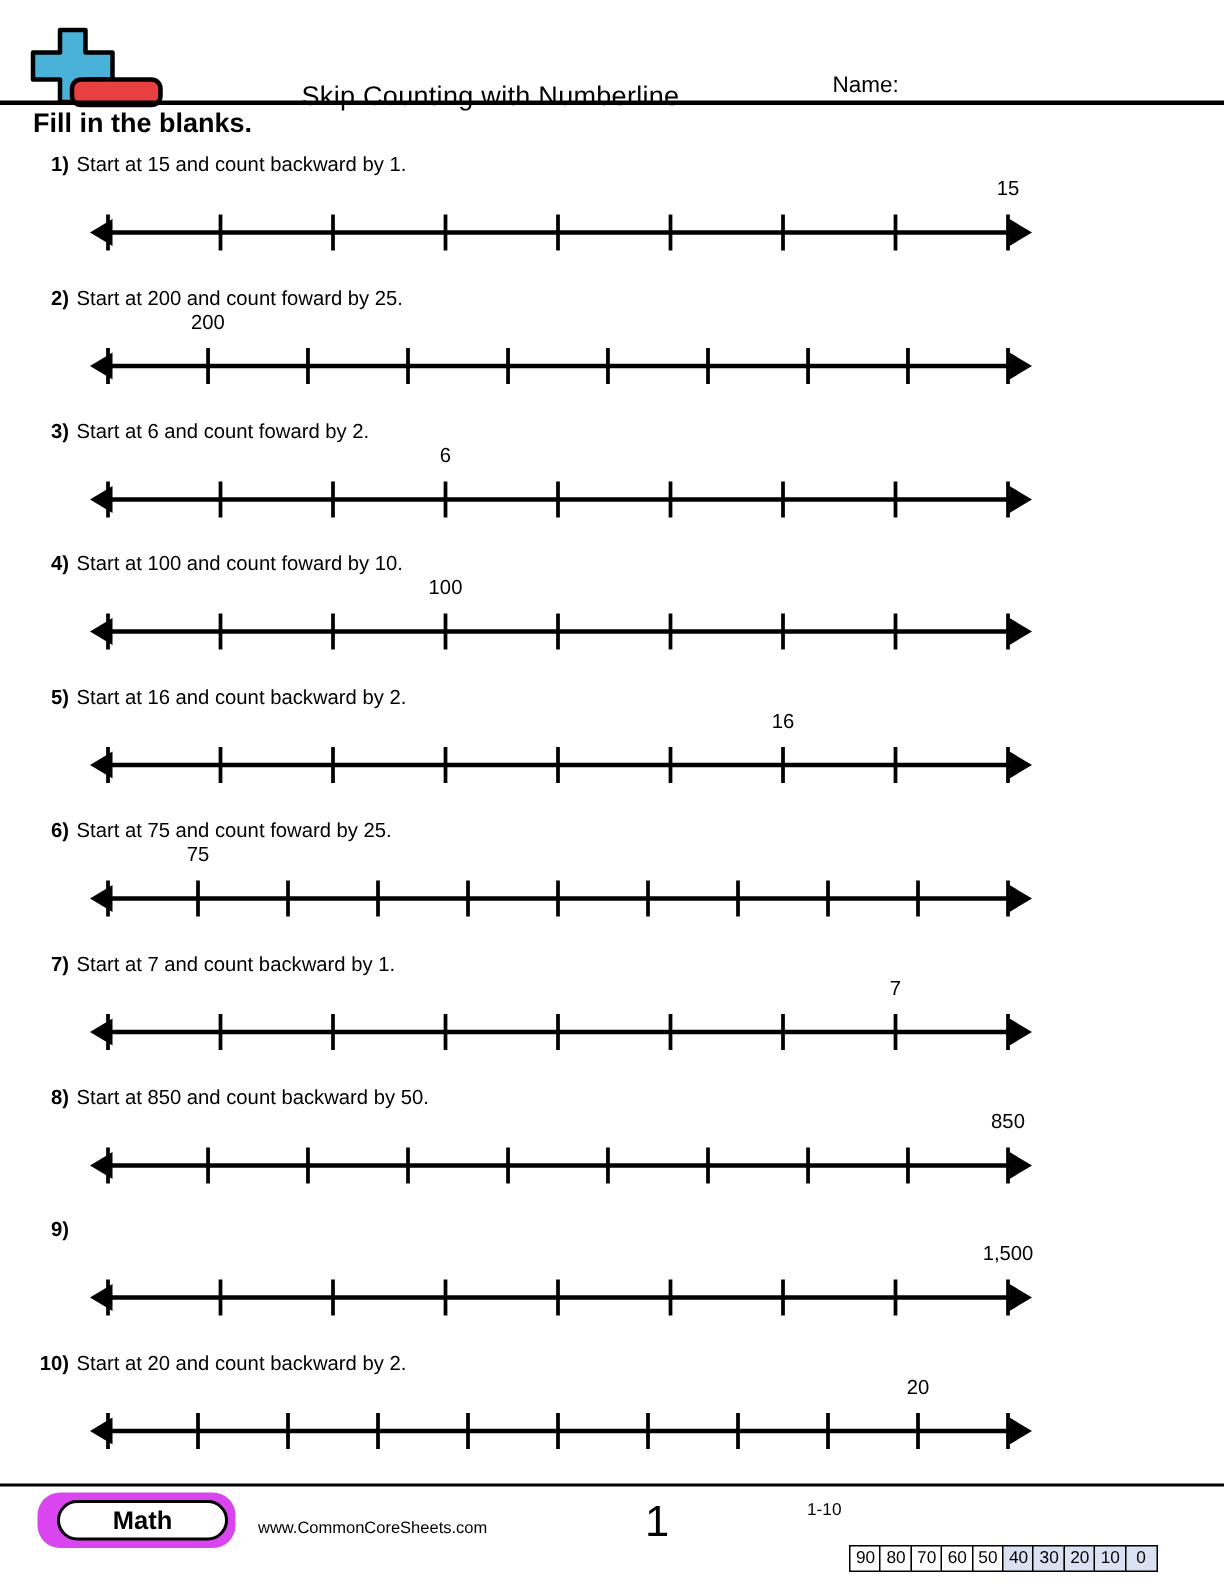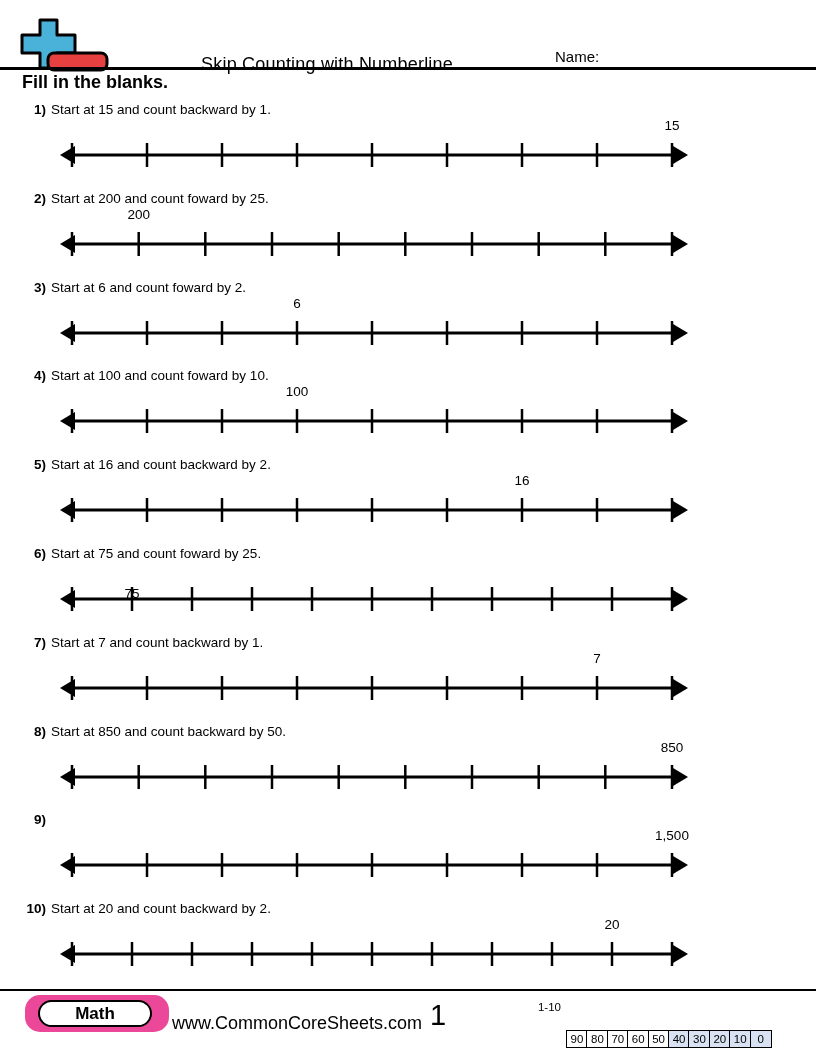--- a/index.html
+++ b/index.html
@@ -18,25 +18,25 @@
   
   .problem { position:absolute; left:0; width:816px; height:80px; }
   .q-row { position:absolute; top:0; left:0; display:flex; align-items:baseline; }
   .qnum { width:46px; text-align:right; font-weight:bold; font-size:13.5px; flex:none; }
   .qtext { margin-left:5px; font-size:13.5px; }
   .nl-label { position:absolute; top:16px; font-size:13.5px; transform:translateX(-50%); white-space:nowrap; }
   svg.numberline { position:absolute; top:36px; left:56px; }
 
   
   .footer-rule { position:absolute; top:989px; left:0; right:0; height:2px; background:#000; }
-  .badge { position:absolute; left:25px; top:995px; width:144px; height:37px; background:#ec4899; border-radius:15px;text-decoration:underline; }
+  .badge { position:absolute; left:25px; top:995px; width:132px; height:37px; background:#d946ef; border-radius:15px;text-decoration:underline; }
   .badge-pill { position:absolute; left:13px; top:5px; width:110px; height:23px; background:#fff;
     border:2px solid #000; border-radius:14px; display:flex; align-items:center; justify-content:center;
     font-weight:bold; font-size:17px; }
-  .website { position:absolute; left:172px; top:1013px; font-size:18px; }
+  .website { position:absolute; left:172px; top:1013px; font-size:11px; }
   .page-number { position:absolute; left:408px; top:999px; width:60px; text-align:center; font-size:29px; }
   .score-label { position:absolute; left:506px; top:1001px; width:55px; text-align:right; font-size:11.5px; }
   .score-table { position:absolute; left:566px; top:1030px; display:flex; }
   .score-cell { width:20px; height:16px; border:1.6px solid #000; margin-left:-1.6px;
     display:flex; align-items:center; justify-content:center; font-size:11.5px; background:#fff; }
   .score-cell:first-child { margin-left:0; }
   .score-cell.hl { background:var(--hl, #d9e2f3); }
 </style>
 </head>
 <body>
@@ -157,21 +157,21 @@
           <line x1="466.0" y1="5" x2="466.0" y2="29" stroke="#000" stroke-width="2.5"></line>
           <line x1="541.0" y1="5" x2="541.0" y2="29" stroke="#000" stroke-width="2.5"></line>
           <line x1="616.0" y1="5" x2="616.0" y2="29" stroke="#000" stroke-width="2.5"></line>
         </svg>
       </div>
       <div class="problem" style="top: 546px;">
       <div class="q-row">
         <span class="qnum">6)</span>
         <span class="qtext">Start at 75 and count foward by 25.</span>
       </div>
-      <span class="nl-label" style="left: 132px; margin-top: 24px;">75</span>
+      <span class="nl-label" style="left: 132px;">75</span>
     <svg width="640" height="34" class="numberline">
           <line x1="8" y1="17" x2="628" y2="17" stroke="#000" stroke-width="3"></line>
           <polygon points="4,17 19,8 19,26" fill="#000"></polygon>
           <polygon points="632,17 617,8 617,26" fill="#000"></polygon>
           <line x1="16.0" y1="5" x2="16.0" y2="29" stroke="#000" stroke-width="2.5"></line>
           <line x1="76.0" y1="5" x2="76.0" y2="29" stroke="#000" stroke-width="2.5"></line>
           <line x1="136.0" y1="5" x2="136.0" y2="29" stroke="#000" stroke-width="2.5"></line>
           <line x1="196.0" y1="5" x2="196.0" y2="29" stroke="#000" stroke-width="2.5"></line>
           <line x1="256.0" y1="5" x2="256.0" y2="29" stroke="#000" stroke-width="2.5"></line>
           <line x1="316.0" y1="5" x2="316.0" y2="29" stroke="#000" stroke-width="2.5"></line>

